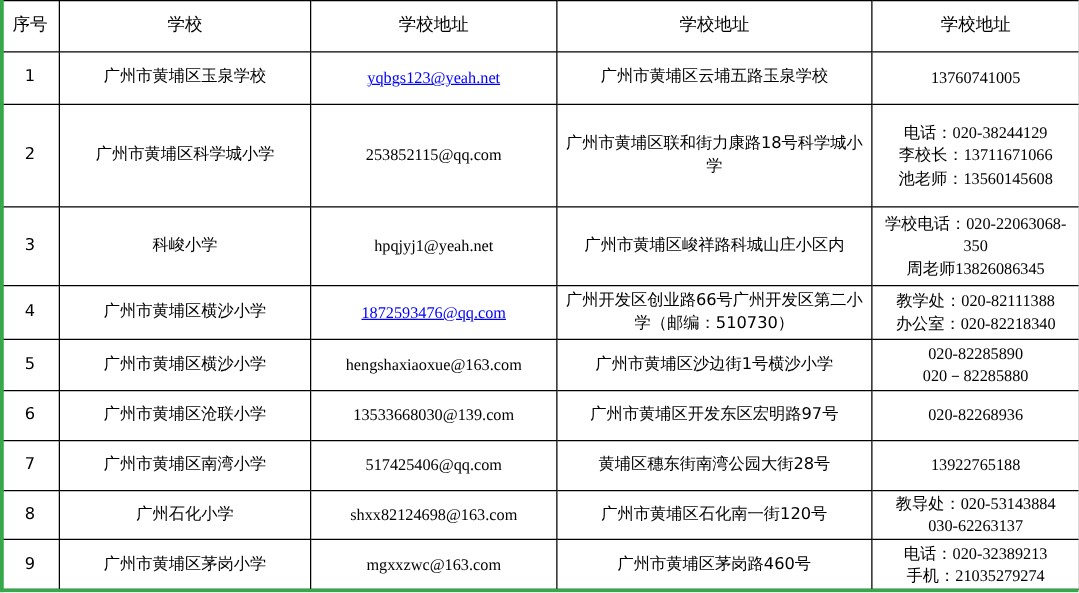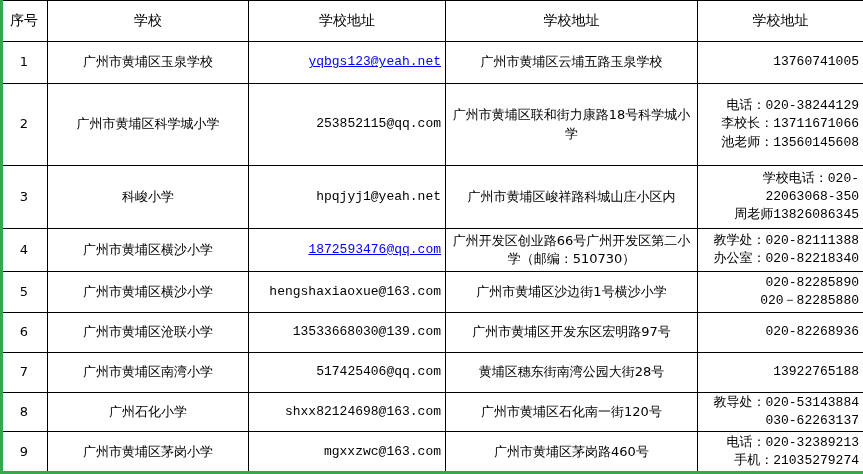--- a/index.html
+++ b/index.html
@@ -43,22 +43,21 @@
   tbody tr:nth-child(2){height:82px;}
   tbody tr:nth-child(3){height:63px;}
   tbody tr:nth-child(4){height:43px;}
   tbody tr:nth-child(5){height:41px;}
   tbody tr:nth-child(6){height:40px;}
   tbody tr:nth-child(7){height:40px;}
   tbody tr:nth-child(8){height:39px;}
   tbody tr:nth-child(9){height:40px;}
 
   td.cell-email,td.cell-phone{
-    font-family:Liberation Mono, monospace;
-    text-align:right;
+    font-family:Liberation Serif, serif;
   }
   a.email-link{
     color:var(--link);
     text-decoration:underline;
     cursor:pointer;
   }
   .phone-line{display:block;}
   .edge-left{
     position:absolute;left:0;top:0;width:3px;height:474px;
     background:var(--edge);z-index:5;

